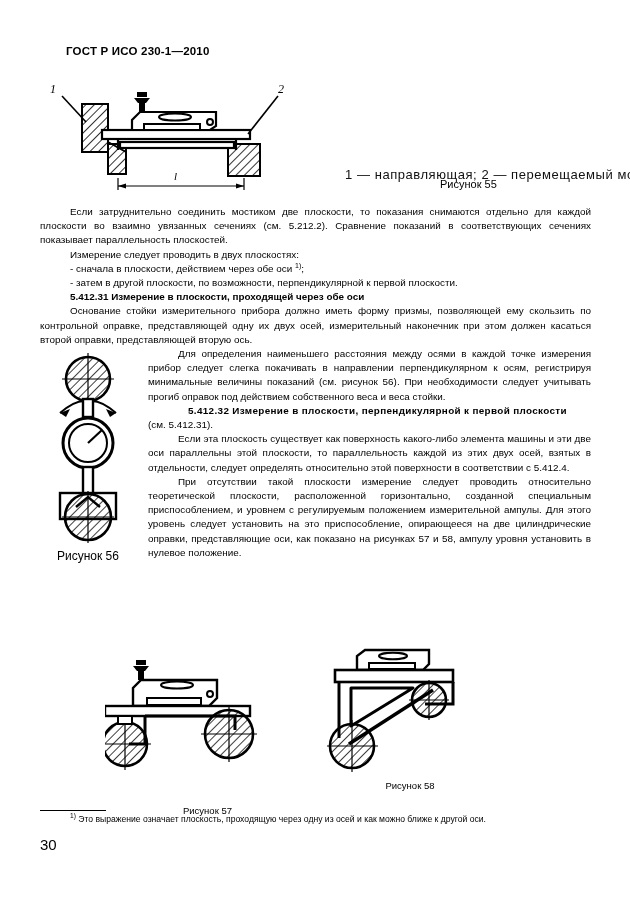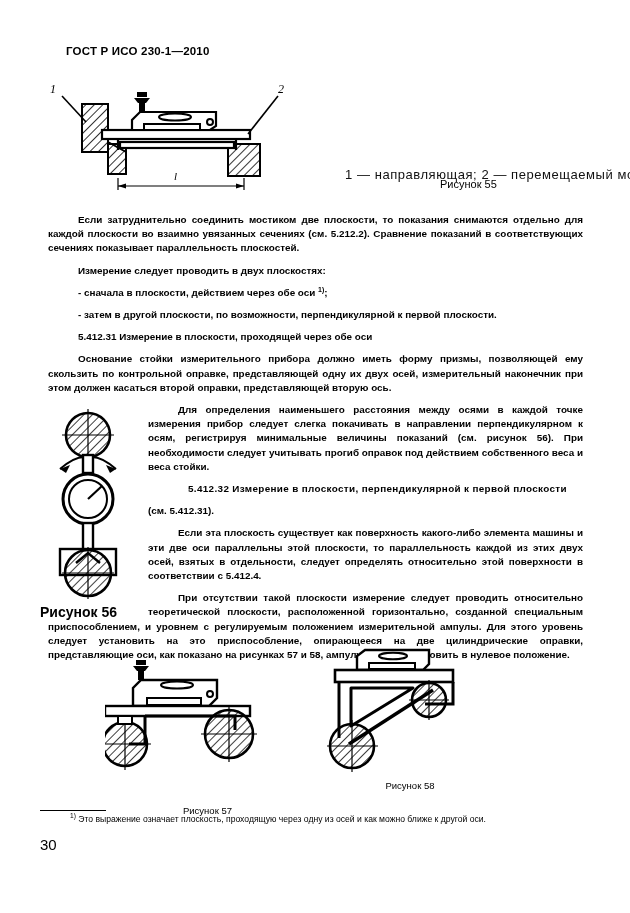--- a/index.html
+++ b/index.html
@@ -62,22 +62,21 @@
   .body-text {
     position: absolute;
     left: 40px;
     top: 205px;
     width: 551px;
     font-size: 9.9px;
     line-height: 14.2px;
     text-align: justify;
   }
   .body-text p {
-    margin: 8px;
-    font-weight: bold;
+    margin: 0;
   }
   .p-ind {
     text-indent: 30px;
   }
   .h-sec {
     font-weight: bold;
     text-indent: 30px;
   }
   .bullet {
     text-indent: 30px;
@@ -95,22 +94,22 @@
     height: 212px;
     margin: 4px 12px 0 0;
     shape-margin: 4px;
     position: relative;
   }
   .fig56-caption {
     position: absolute;
     left: 0;
     right: 0;
     bottom: 0;
-    font-size: 14px;
-    font-weight: bold;
+    text-align: center;
+    font-size: 12px;
   }
 
   .sec-32 {
     font-weight: bold;
     text-indent: 40px;
     letter-spacing: 0.35px;
   }
 
   
   .fig57-wrap {

